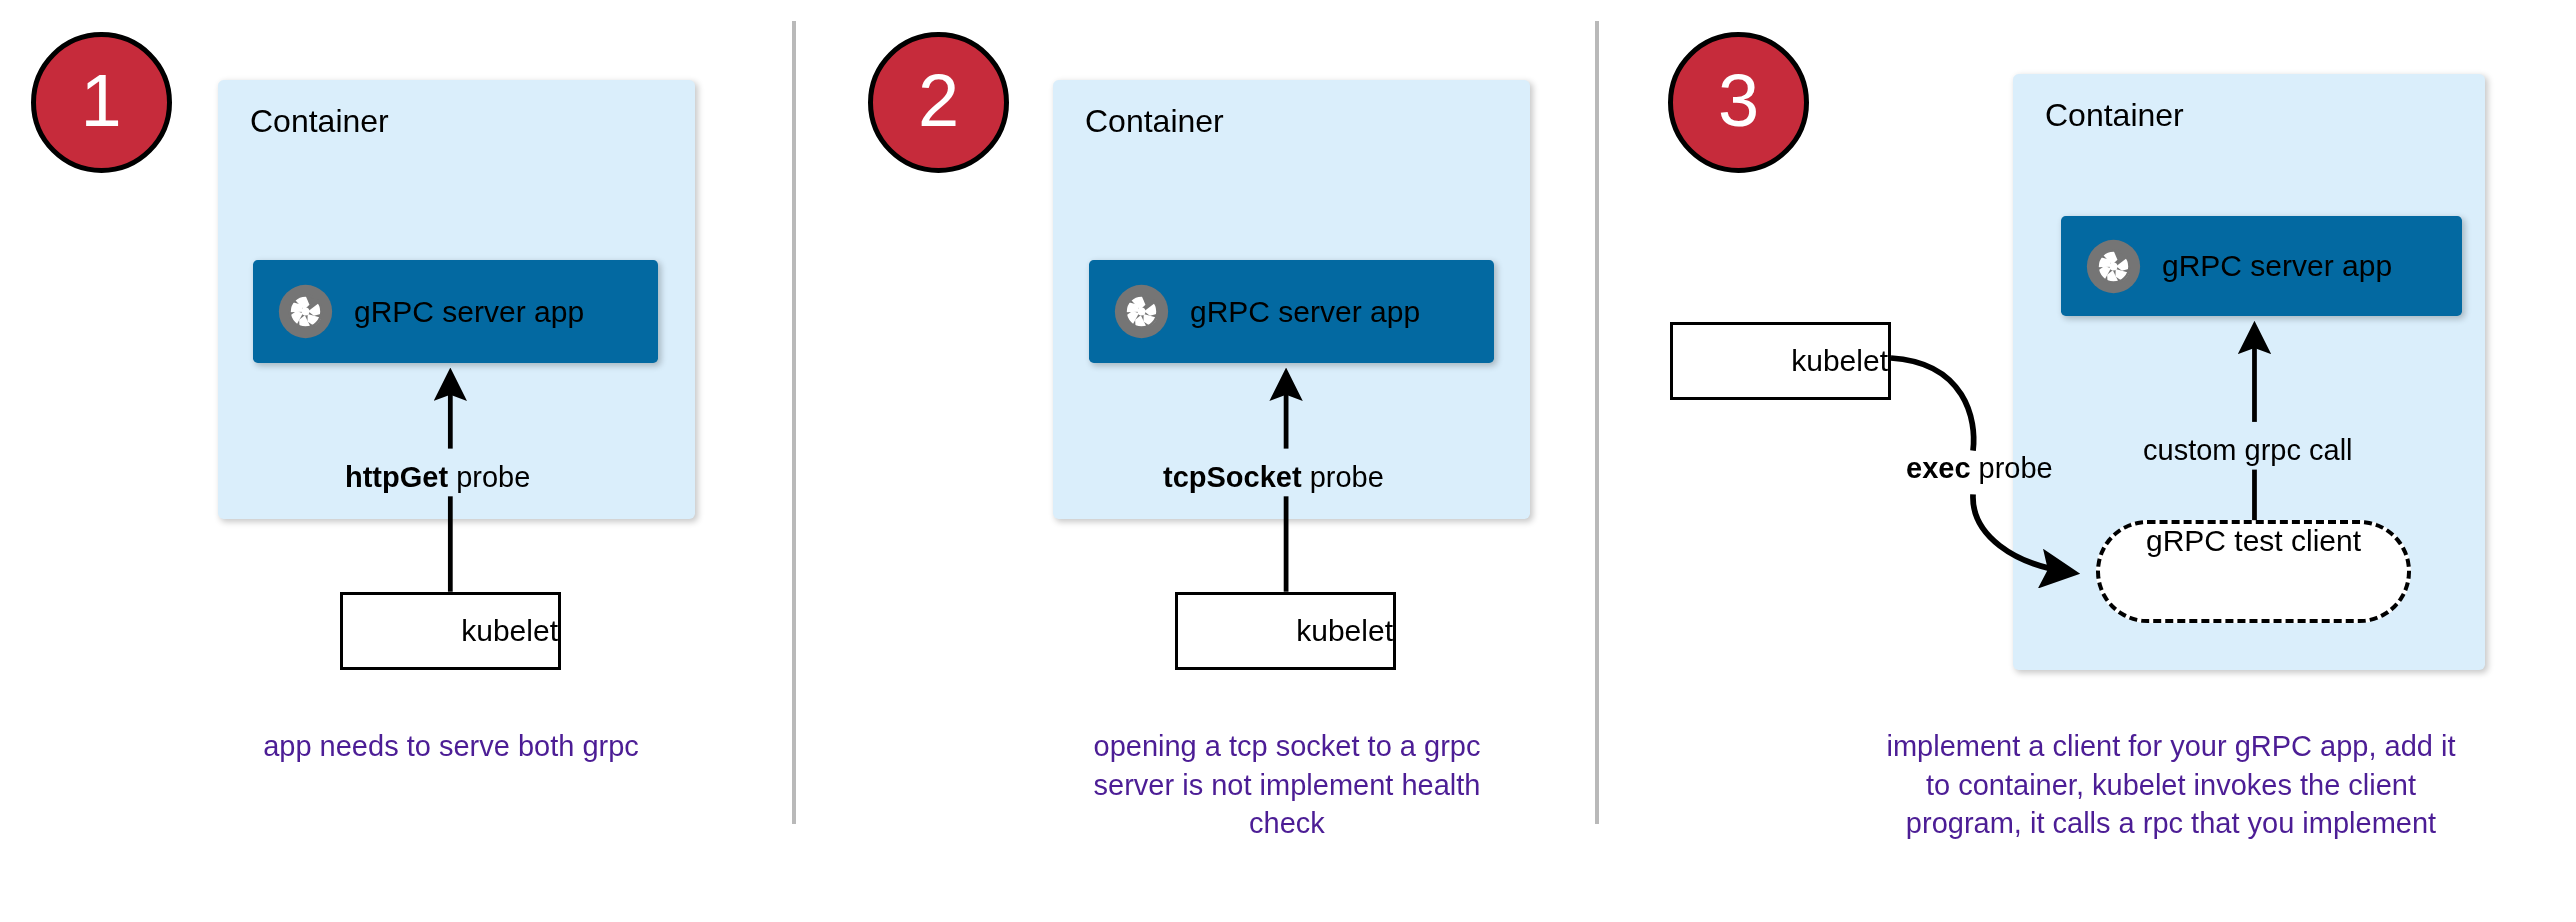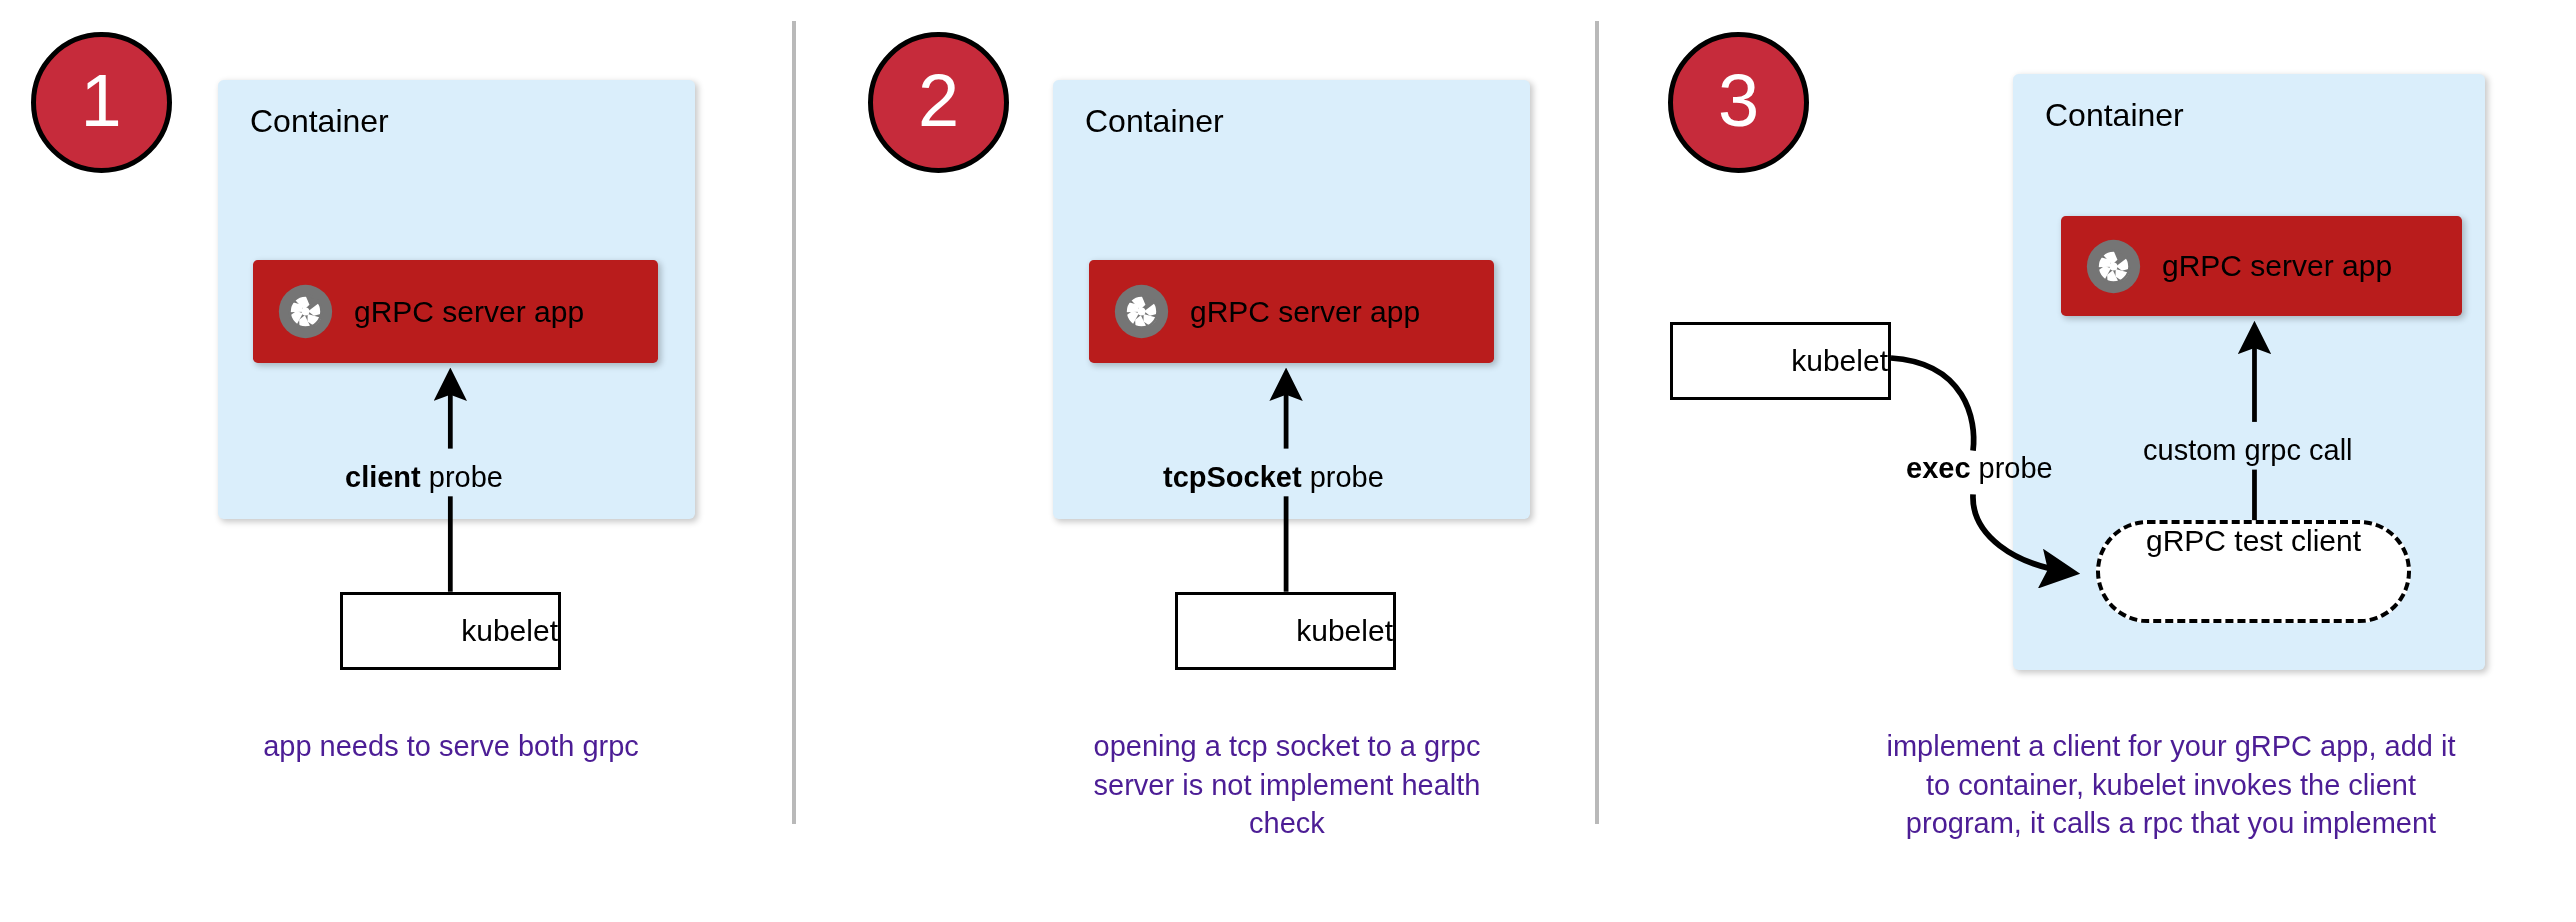--- a/index.html
+++ b/index.html
@@ -66,21 +66,21 @@
     left: 32px;
     top: 23px;
     font-size: 32px;
     color: #000000;
     white-space: nowrap;
   }
 
   
   .app-card {
     position: absolute;
-    background: #b91c1c;
+    background: #0369a1;
     border-radius: 4.8px;
     box-shadow: 2.9px 2.9px 6.7px rgba(0,0,0,0.23);
     display: flex;
     align-items: center;
     box-sizing: border-box;
     padding-left: 25px;
     text-align: center;
   }
   .app-card .app-label {
     font-size: 30px;
@@ -180,21 +180,21 @@
         <path d="M42.0 48.8 C45.8 46.7 48.7 43.4 50.2 39.4 L34.5 35.0 L34.3 43.6 Z"></path>
         <path d="M50.6 34.6 C51.1 30.2 50.0 25.8 47.6 22.1 L35.0 31.6 L41.8 36.8 Z"></path>
         <circle cx="32" cy="32" r="4.6"></circle>
       </g>
       <circle cx="32" cy="32" r="18.6" fill="none" stroke="#757575" stroke-width="3"></circle>
     </svg>
     <span class="app-label">gRPC server app</span>
   </div>
 
   <div class="edge-label" style="left:345px; top:461px;">
-    <b>client</b><span> probe</span>
+    <b>httpGet</b><span> probe</span>
   </div>
 
   <div class="plain-box" style="left:340px; top:592px; width:221px; height:78px;">
     <span class="box-label">kubelet</span>
   </div>
 
   <div class="caption" style="left:191px; top:727px; width:520px;">
     <div>app needs to serve both grpc</div>
   </div>
 

